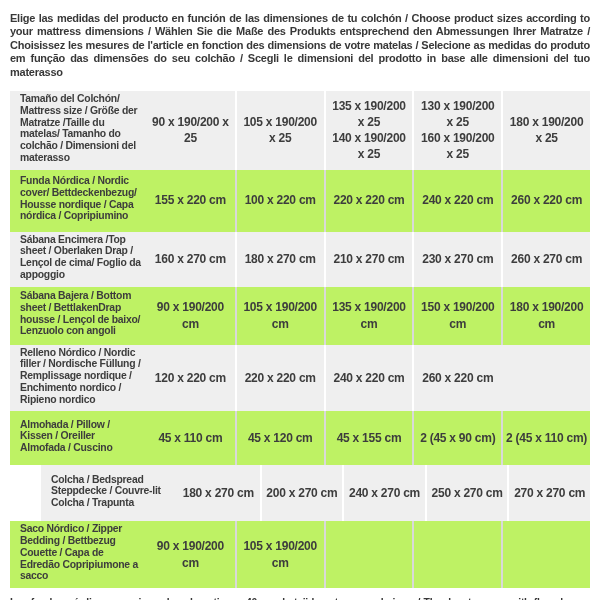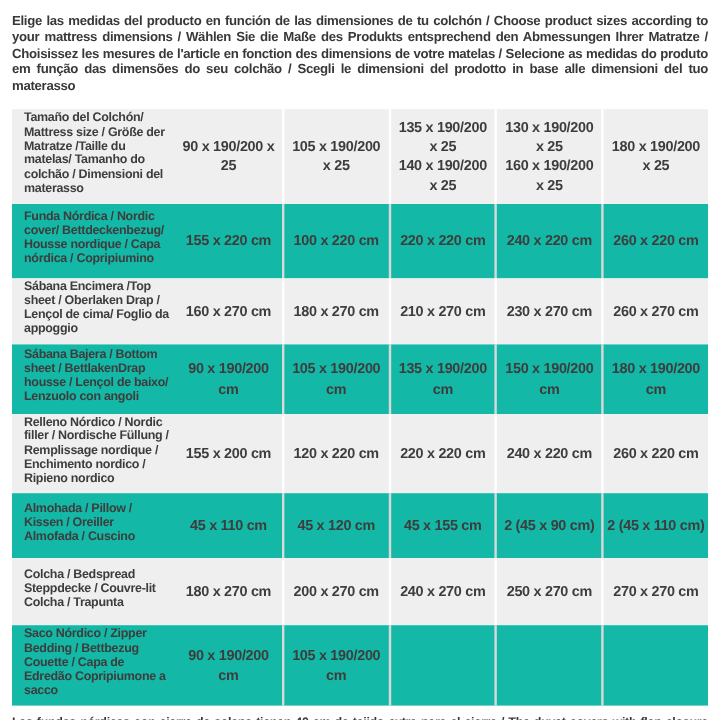--- a/index.html
+++ b/index.html
@@ -23,21 +23,21 @@
     color: #383838;
     margin-bottom: 12px;
   }
   .size-table { width: 580px; }
   .trow {
     display: grid;
     grid-template-columns: 136px repeat(5, 1fr);
     align-items: stretch;
   }
   .trow.gray { background: #efefef; }
-  .trow.white { background: #14b8a6; }
+  .trow.white { background: #bef264; }
   .label-cell {
     display: flex;
     align-items: center;
     padding: 2px 4px 6px 10px;
     font-size: 10.4px;
     font-weight: bold;
     line-height: 1.13;
     letter-spacing: -0.25px;
     color: #3d3d3d;
   }
@@ -56,21 +56,21 @@
   }
   
   .trow .cell + .cell { border-left: 2px solid #d9d9d9; }
   .trow.gray .cell + .cell { border-left: 2px solid #ffffff; }
   .r1 { min-height: 66px; }
   .r2 { min-height: 62px; }
   .r3 { min-height: 54px; }
   .r4 { min-height: 58px; }
   .r5 { min-height: 64px; }
   .r6 { min-height: 54px; }
-  .r7 { min-height: 56px; }
+  .r7 { min-height: 56px; margin-left: 31px; }
   .r8 { min-height: 52px; }
   .footnote {
     font-size: 10.4px;
     font-weight: bold;
     line-height: 1.25;
     letter-spacing: -0.25px;
     text-align: justify;
     color: #383838;
     margin-top: 8px;
   }
@@ -117,21 +117,20 @@
       <div class="label-cell">Sábana Bajera / Bottom sheet / BettlakenDrap housse / Lençol de baixo/ Lenzuolo con angoli</div>
       <div class="cell">90 x 190/200 cm</div>
       <div class="cell">105 x 190/200 cm</div>
       <div class="cell">135 x 190/200 cm</div>
       <div class="cell">150 x 190/200 cm</div>
       <div class="cell">180 x 190/200 cm</div>
     </div>
 
     <div class="trow gray r5">
       <div class="label-cell">Relleno Nórdico / Nordic filler / Nordische Füllung / Remplissage nordique / Enchimento nordico / Ripieno nordico</div>
-      <div class="cell">155 x 200 cm</div>
       <div class="cell">120 x 220 cm</div>
       <div class="cell">220 x 220 cm</div>
       <div class="cell">240 x 220 cm</div>
       <div class="cell">260 x 220 cm</div>
     </div>
 
     <div class="trow white r6">
       <div class="label-cell">Almohada  / Pillow / Kissen / Oreiller Almofada / Cuscino</div>
       <div class="cell">45 x 110 cm</div>
       <div class="cell">45 x 120 cm</div>

